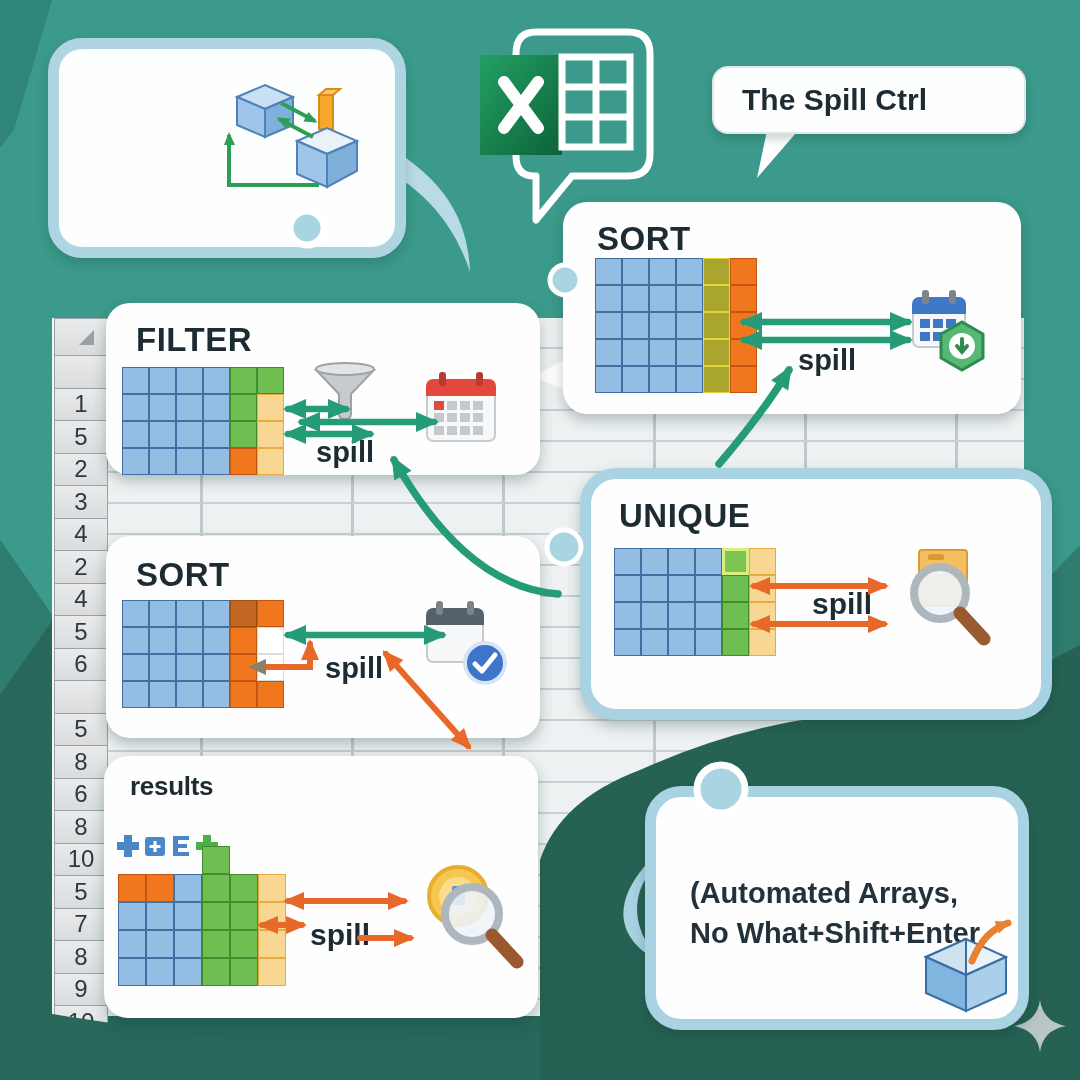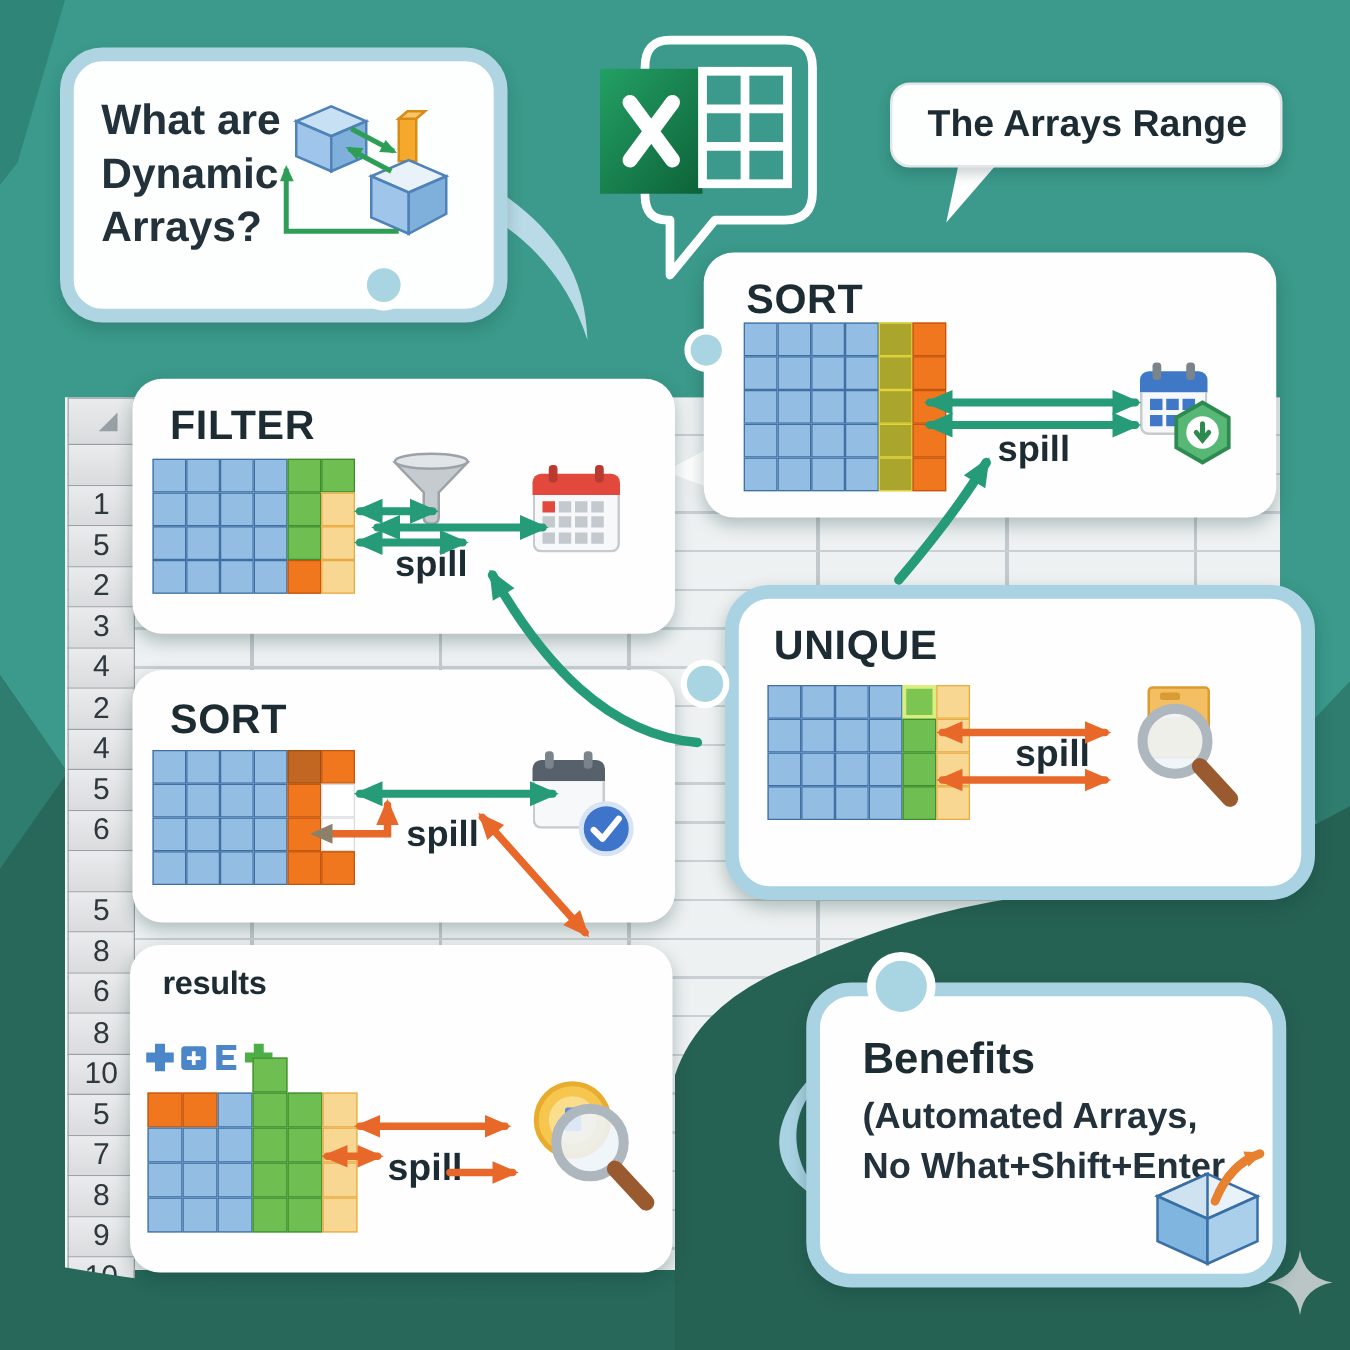--- a/index.html
+++ b/index.html
@@ -83,25 +83,20 @@
   <path d="M30,1010 Q300,1060 540,1020 L540,1080 L30,1080 Z" fill="#27685A"></path>
   <path d="M374,138 C448,178 468,222 470,272 C452,216 414,180 362,158 Z" fill="#B9DAE7"></path>
   <path d="M658,852 C612,896 610,938 664,964 C626,928 630,882 666,858 Z" fill="#A9D3E2"></path>
   <path d="M664,858 C638,894 640,928 668,950 C648,918 652,884 672,862 Z" fill="#FFFFFF"></path>
   <polygon points="572,356 572,392 532,377" fill="#FFFFFF"></polygon>
   <polygon points="768,126 802,126 757,178" fill="#FFFFFF"></polygon>
   <path d="M1040,1000 Q1043,1022 1066,1026 Q1043,1030 1040,1052 Q1037,1030 1014,1026 Q1037,1022 1040,1000 Z" fill="#B9C6C5"></path>
 </svg>
 
 <div class="bubble" style="left:48px;top:38px;width:336px;height:198px;border:11px solid #AFD4E2;border-radius:34px;box-shadow:0 6px 12px rgba(15,55,50,.2);">
-  <div style="position:absolute;left:22px;top:26px;font:700 34px/1.26 'Liberation Sans',sans-serif;color:#22313A;">
-    <div>What are</div>
-    <div>Dynamic</div>
-    <div>Arrays?</div>
-  </div>
   <svg width="150" height="120" style="position:absolute;left:160px;top:28px;">
     <defs>
       <marker id="mgi" markerUnits="userSpaceOnUse" markerWidth="16" markerHeight="14" refX="11" refY="6" orient="auto-start-reverse">
           <path d="M1,1 L14,6 L1,12 Z" fill="#2E9E57"></path>
         </marker>
     </defs>
 
     <polygon points="18,20 46,8 74,20 46,32" fill="#C7E0F4" stroke="#4E82B8" stroke-width="2"></polygon>
     <polygon points="18,20 46,32 46,60 18,48" fill="#9FC6EA" stroke="#4E82B8" stroke-width="2"></polygon>
     <polygon points="46,32 74,20 74,48 46,60" fill="#7FB0DC" stroke="#4E82B8" stroke-width="2"></polygon>
@@ -129,21 +124,21 @@
   <path d="M58,10 H150 Q172,10 172,32 V132 Q172,154 150,154 H94 L58,198 V154 H56 Q38,154 38,134 V32 Q38,10 58,10 Z" fill="none" stroke="#FFFFFF" stroke-width="7" stroke-linejoin="round"></path>
   <rect x="2" y="33" width="82" height="100" fill="url(#xg)"></rect>
   <path d="M26,60 L60,106 M60,60 L26,106" stroke="#FFFFFF" stroke-width="12" stroke-linecap="round"></path>
   <rect x="84" y="35" width="68" height="90" fill="none" stroke="#FFFFFF" stroke-width="7"></rect>
   <line x1="118" y1="35" x2="118" y2="125" stroke="#FFFFFF" stroke-width="7"></line>
   <line x1="84" y1="65" x2="152" y2="65" stroke="#FFFFFF" stroke-width="7"></line>
   <line x1="84" y1="95" x2="152" y2="95" stroke="#FFFFFF" stroke-width="7"></line>
 </svg>
 
 <div class="bubble" style="left:712px;top:66px;width:310px;height:64px;border-radius:16px;border:2px solid #E3E6E8;box-shadow:0 5px 10px rgba(15,55,50,.22);display:flex;align-items:center;">
-  <span style="margin-left:28px;font-weight:700;font-size:30px;color:#1D2B33;">The Arrays Range</span>
+  <span style="margin-left:28px;font-weight:700;font-size:30px;color:#1D2B33;">The Spill Ctrl</span>
 </div>
 
 <div class="panel" style="left:563px;top:202px;width:458px;height:212px;">
   <span class="ptitle" style="left:34px;top:18px;">SORT</span>
   <div class="grid" style="left: 32px; top: 56px; display: grid; grid-template-columns: repeat(6, 27px);">
       <div style="width: 27px; height: 27px; box-sizing: border-box; background: rgb(147, 189, 227); border: 1.5px solid rgb(63, 111, 163);"></div>
       <div style="width: 27px; height: 27px; box-sizing: border-box; background: rgb(147, 189, 227); border: 1.5px solid rgb(63, 111, 163);"></div>
       <div style="width: 27px; height: 27px; box-sizing: border-box; background: rgb(147, 189, 227); border: 1.5px solid rgb(63, 111, 163);"></div>
       <div style="width: 27px; height: 27px; box-sizing: border-box; background: rgb(147, 189, 227); border: 1.5px solid rgb(63, 111, 163);"></div>
       <div style="width: 27px; height: 27px; box-sizing: border-box; background: rgb(169, 165, 45); border: 1.5px solid rgb(227, 212, 59);"></div>
@@ -187,21 +182,21 @@
         <span class="sq blu"></span>
       </div>
   </div>
   <svg width="52" height="52" style="position:absolute;left:373px;top:118px;">
     <polygon points="26,2 47,14 47,38 26,50 5,38 5,14" fill="#57B774" stroke="#2E8B4F" stroke-width="3"></polygon>
     <circle cx="26" cy="26" r="13" fill="#FFFFFF"></circle>
     <path d="M26,19 L26,30 M21,26 L26,32 L31,26" stroke="#2E8B4F" stroke-width="4" fill="none" stroke-linecap="round"></path>
   </svg>
 </div>
 
-<div class="panel" style="left:106px;top:303px;width:434px;height:204px;">
+<div class="panel" style="left:106px;top:303px;width:434px;height:172px;">
   <span class="ptitle" style="left:30px;top:18px;">FILTER</span>
   <div class="grid" style="left: 16px; top: 64px; display: grid; grid-template-columns: repeat(6, 27px);">
       <div style="width: 27px; height: 27px; box-sizing: border-box; background: rgb(147, 189, 227); border: 1.5px solid rgb(63, 111, 163);"></div>
       <div style="width: 27px; height: 27px; box-sizing: border-box; background: rgb(147, 189, 227); border: 1.5px solid rgb(63, 111, 163);"></div>
       <div style="width: 27px; height: 27px; box-sizing: border-box; background: rgb(147, 189, 227); border: 1.5px solid rgb(63, 111, 163);"></div>
       <div style="width: 27px; height: 27px; box-sizing: border-box; background: rgb(147, 189, 227); border: 1.5px solid rgb(63, 111, 163);"></div>
       <div style="width: 27px; height: 27px; box-sizing: border-box; background: rgb(111, 190, 82); border: 1.5px solid rgb(63, 141, 47);"></div>
       <div style="width: 27px; height: 27px; box-sizing: border-box; background: rgb(111, 190, 82); border: 1.5px solid rgb(63, 141, 47);"></div>
       <div style="width: 27px; height: 27px; box-sizing: border-box; background: rgb(147, 189, 227); border: 1.5px solid rgb(63, 111, 163);"></div>
       <div style="width: 27px; height: 27px; box-sizing: border-box; background: rgb(147, 189, 227); border: 1.5px solid rgb(63, 111, 163);"></div>
@@ -385,21 +380,20 @@
     <circle cx="32" cy="32" r="19" fill="#FBDE8C"></circle>
     <rect x="26" y="22" width="13" height="19" fill="#5B8FD4" rx="2"></rect>
   </svg>
   <svg width="92" height="96" style="position:absolute;left:330px;top:122px;">
     <circle cx="38" cy="36" r="27" fill="rgba(238,244,249,0.88)" stroke="#AEB6BE" stroke-width="8"></circle>
     <line x1="58" y1="57" x2="83" y2="84" stroke="#9A5A30" stroke-width="13" stroke-linecap="round"></line>
   </svg>
 </div>
 
 <div class="panel blue" style="left:645px;top:786px;width:384px;height:244px;box-sizing:border-box;">
-  <span style="position:absolute;left:34px;top:30px;font-weight:700;font-size:35px;color:#1D2B33;">Benefits</span>
   <span style="position:absolute;left:34px;top:80px;font-weight:600;font-size:29px;color:#22313A;">(Automated Arrays,</span>
   <span style="position:absolute;left:34px;top:120px;font-weight:600;font-size:29px;color:#22313A;">No What+Shift+Enter</span>
   <svg width="110" height="100" style="position:absolute;left:258px;top:118px;">
     <defs>
       <marker id="mob" markerUnits="userSpaceOnUse" markerWidth="18" markerHeight="16" refX="13" refY="7" orient="auto">
           <path d="M1,1 L16,7 L1,14 Z" fill="#E8812F"></path>
         </marker>
     </defs>
     <polygon points="12,42 52,24 92,42 52,60" fill="#EAF2F9" stroke="#3A6FA5" stroke-width="2"></polygon>
     <polygon points="12,42 52,24 52,60" fill="#CFE2F0" stroke="#3A6FA5" stroke-width="2"></polygon>

